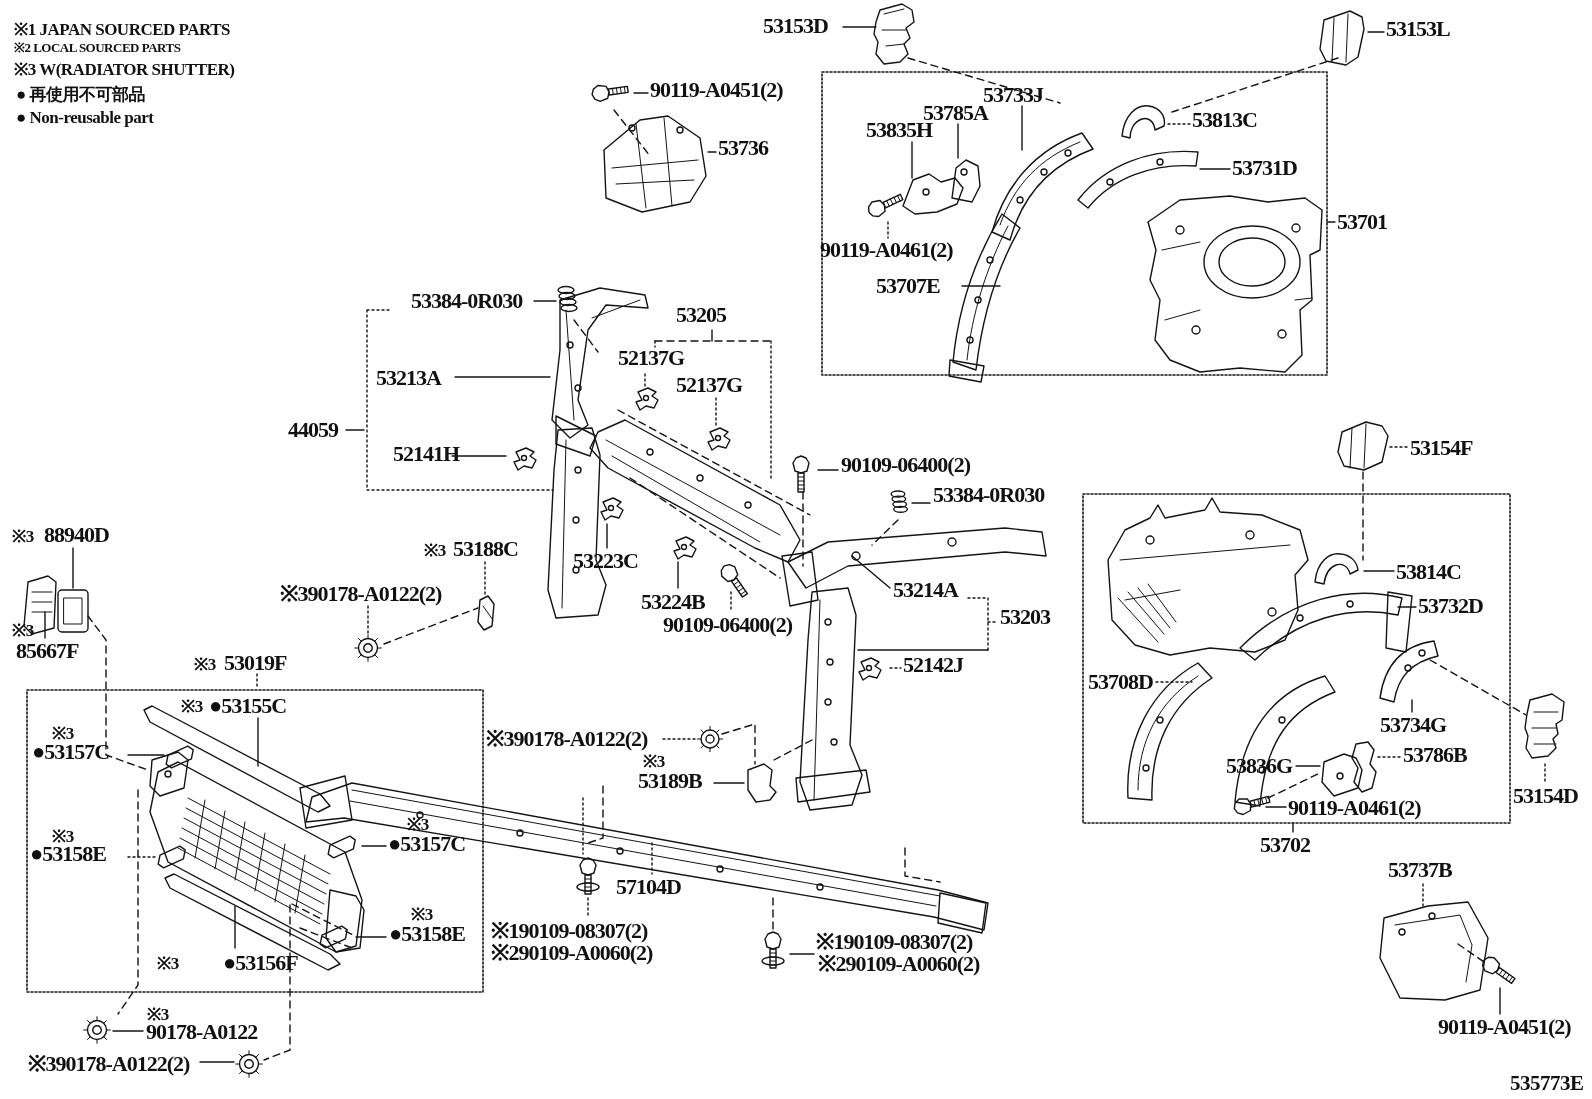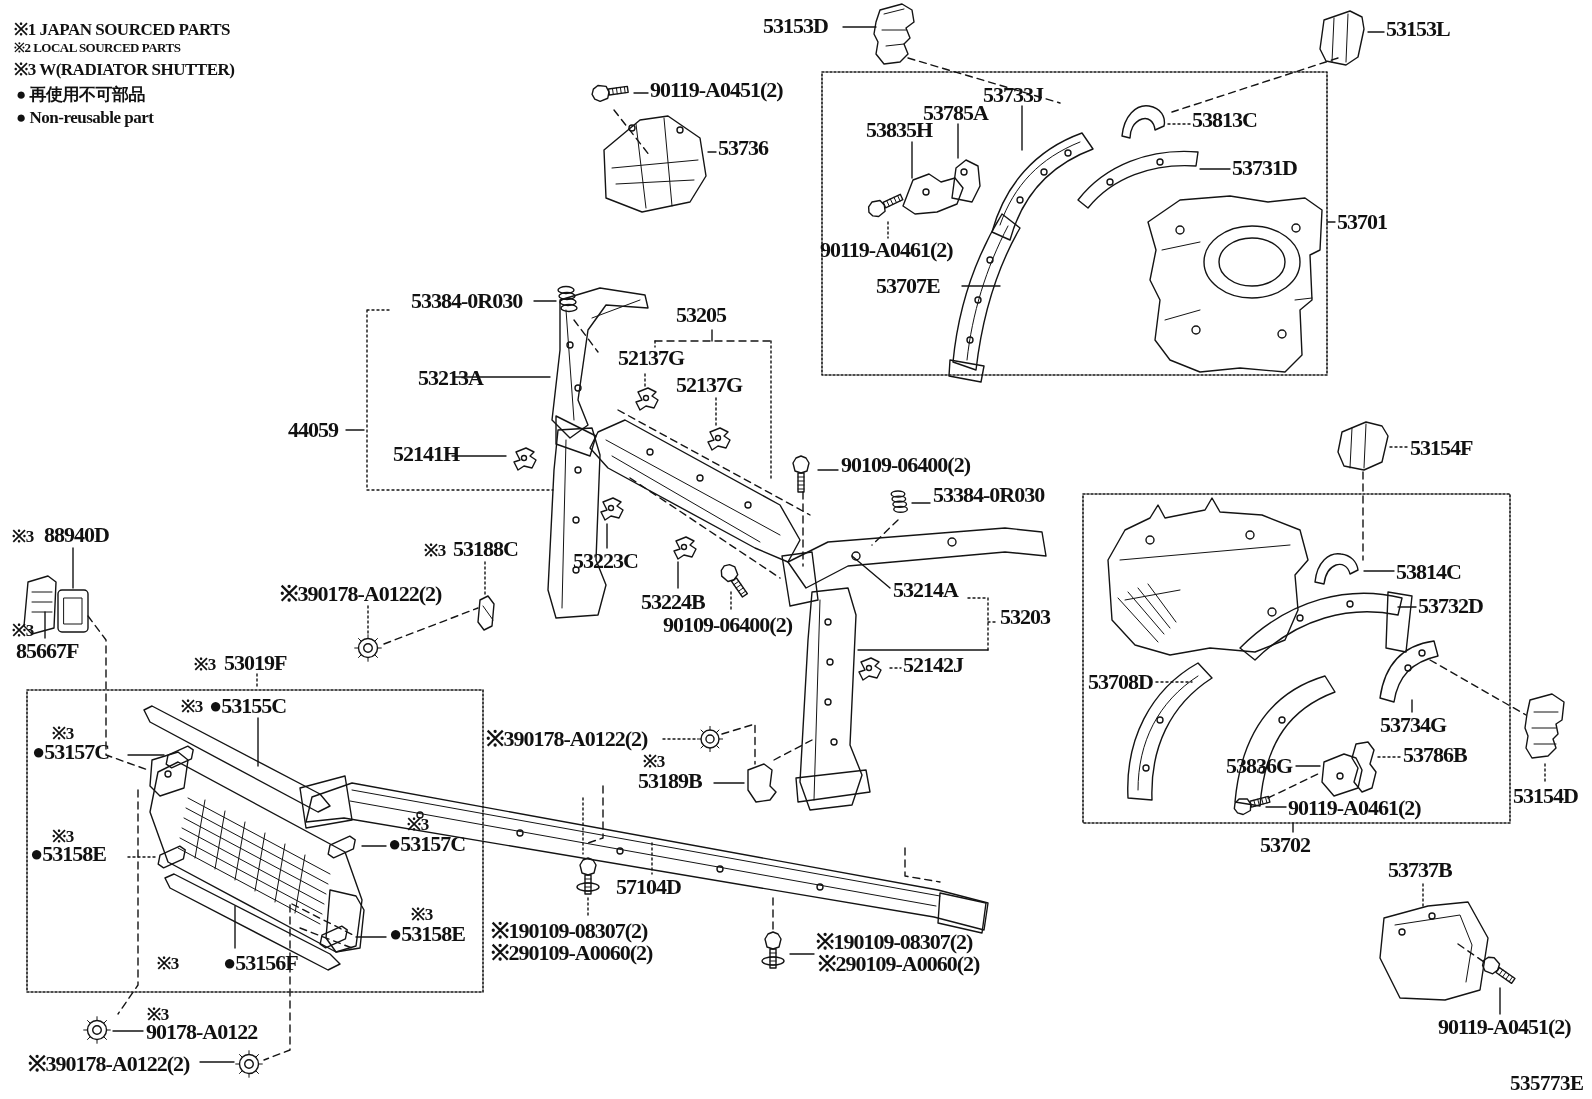--- a/index.html
+++ b/index.html
@@ -418,21 +418,21 @@
       <div class="lbl" style="left: 983px; top: 84px;">53733J</div>
       <div class="lbl" style="left: 1192px; top: 109px;">53813C</div>
       <div class="lbl" style="left: 1232px; top: 157px;">53731D</div>
       <div class="lbl" style="left: 1337px; top: 211px;">53701</div>
       <div class="lbl" style="left: 820px; top: 239px;">90119-A0461(2)</div>
       <div class="lbl" style="left: 876px; top: 275px;">53707E</div>
       <div class="lbl" style="left: 411px; top: 290px;">53384-0R030</div>
       <div class="lbl" style="left: 676px; top: 304px;">53205</div>
       <div class="lbl" style="left: 618px; top: 347px;">52137G</div>
       <div class="lbl" style="left: 676px; top: 374px;">52137G</div>
-      <div class="lbl" style="left: 376px; top: 367px; margin-left: 42px;">53213A</div>
+      <div class="lbl" style="left: 376px; top: 367px;">53213A</div>
       <div class="lbl" style="left: 288px; top: 419px;">44059</div>
       <div class="lbl" style="left: 393px; top: 443px;">52141H</div>
       <div class="lbl" style="left: 841px; top: 454px;">90109-06400(2)</div>
       <div class="lbl" style="left: 933px; top: 484px;">53384-0R030</div>
       <div class="lbl" style="left: 573px; top: 550px;">53223C</div>
       <div class="lbl" style="left: 641px; top: 591px;">53224B</div>
       <div class="lbl" style="left: 663px; top: 614px;">90109-06400(2)</div>
       <div class="lbl" style="left: 893px; top: 579px;">53214A</div>
       <div class="lbl" style="left: 1000px; top: 606px;">53203</div>
       <div class="lbl" style="left: 903px; top: 654px;">52142J</div>

